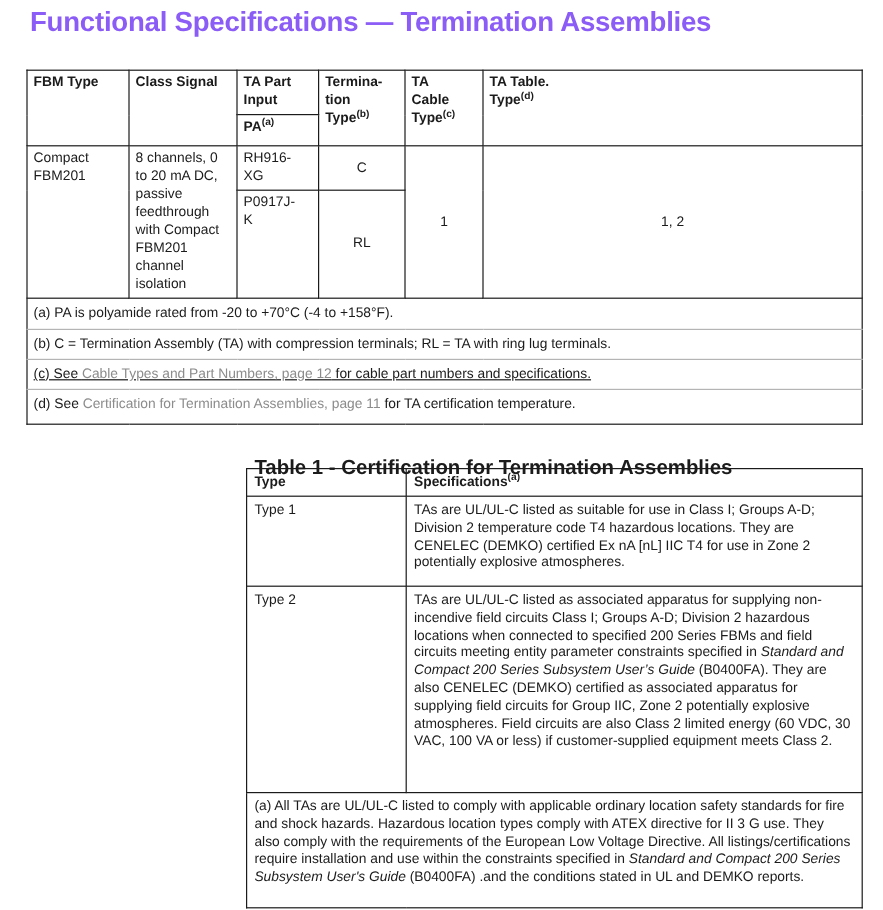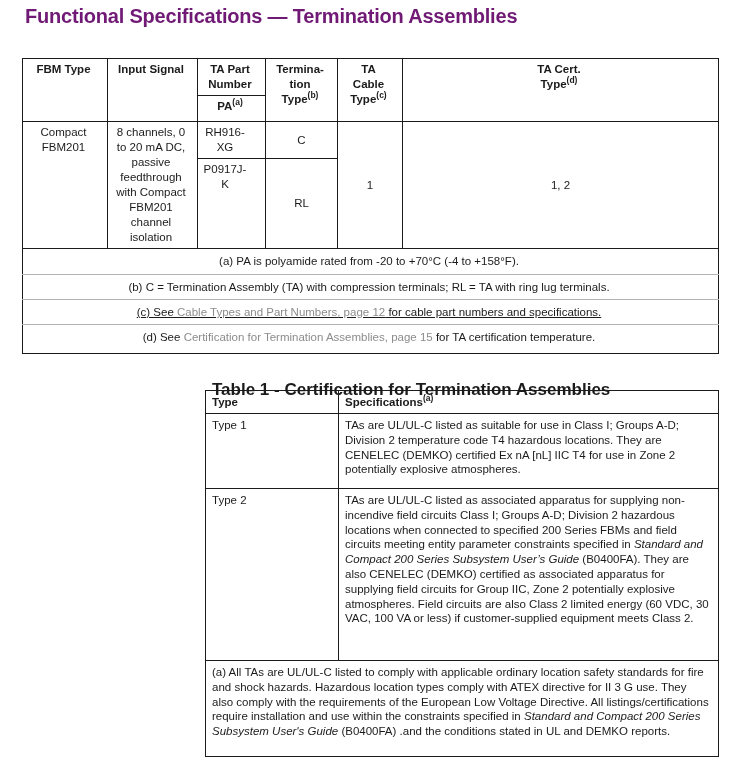--- a/index.html
+++ b/index.html
@@ -6,32 +6,32 @@
   html, body { background: #ffffff; }
   body {
     width: 736px; height: 758px; overflow: hidden; position: relative;
     font-family: "Liberation Sans", "DejaVu Sans", sans-serif;
     color: #1b1b1b;
   }
   .page { position: relative; width: 736px; height: 758px; background: #fff; }
 
   .title {
     position: absolute; left: 25px; top: 5px;
-    font-size: 20px; font-weight: bold; color: #701a75;
+    font-size: 23px; font-weight: bold; color: #8b5cf6;
     letter-spacing: -0.2px; white-space: nowrap;
   }
 
   table { border-collapse: collapse; table-layout: fixed; }
   td { font-size: 11.5px; line-height: 15px; vertical-align: top; overflow: hidden; }
   sup { font-size: 8.5px; vertical-align: super; line-height: 0; }
   .it { font-style: italic; }
 
   
   .spec { position: absolute; left: 22px; top: 58px; width: 696px; }
-  .spec td { border: 1px solid #1b1b1b; padding: 3px 8px 3px 5px; text-align: center; }
+  .spec td { border: 1px solid #1b1b1b; padding: 3px 8px 3px 5px; }
   .spec td.bold, .spec .hdr td { font-weight: bold; }
   .spec td.pn { padding-right: 18px; }
   .spec td.mid { vertical-align: middle; text-align: center; padding: 0; }
   .r-h1 { height: 36px; } .r-h2 { height: 26px; }
   .r-d1 { height: 37px; } .r-d2 { height: 90px; }
   .r-fa { height: 26px; } .r-fb { height: 25px; }
   .r-fc { height: 25px; text-decoration: underline; } .r-fd { height: 29px; }
   .spec tr.fn td {
     border-top: 1px solid #b4b4b4; border-bottom: 1px solid #b4b4b4;
     padding-top: 5px; font-weight: normal;
@@ -66,38 +66,38 @@
       <col style="width:72px">
         <col style="width:65px">
         <col style="width:316px">
     </colgroup>
     <tbody>
       <tr class="hdr r-h1">
         <td rowspan="2">
           <span>FBM Type</span>
         </td>
         <td rowspan="2">
-          <span>Input Signal</span>
+          <span>Class Signal</span>
         </td>
         <td>
           <div>TA Part</div>
-          <div>Number</div>
+          <div>Input</div>
         </td>
         <td rowspan="2">
           <div>Termina-</div>
           <div>tion</div>
           <div><span>Type</span><sup>(b)</sup></div>
         </td>
         <td rowspan="2">
           <div>TA</div>
           <div>Cable</div>
           <div><span>Type</span><sup>(c)</sup></div>
         </td>
         <td rowspan="2">
-          <div>TA Cert.</div>
+          <div>TA Table.</div>
           <div><span>Type</span><sup>(d)</sup></div>
         </td>
       </tr>
       <tr class="hdr r-h2">
         <td>
           <span>PA</span><sup>(a)</sup>
         </td>
       </tr>
 
       <tr class="r-d1">
@@ -123,21 +123,21 @@
           <span>(b) C = Termination Assembly (TA) with compression terminals; RL = TA with ring lug terminals.</span>
         </td>
       </tr>
       <tr class="fn r-fc">
         <td colspan="6">
           <span>(c) See </span><span class="link">Cable Types and Part Numbers, page 12</span><span> for cable part numbers and specifications.</span>
         </td>
       </tr>
       <tr class="fn fn-last r-fd">
         <td colspan="6">
-          <span>(d) See </span><span class="link">Certification for Termination Assemblies, page 15</span><span> for TA certification temperature.</span>
+          <span>(d) See </span><span class="link">Certification for Termination Assemblies, page 11</span><span> for TA certification temperature.</span>
         </td>
       </tr>
     </tbody>
   </table>
 
   <div class="t1caption">Table 1 - Certification for Termination Assemblies</div>
 
   <table class="cert">
     <colgroup>
       <col style="width:133px">

